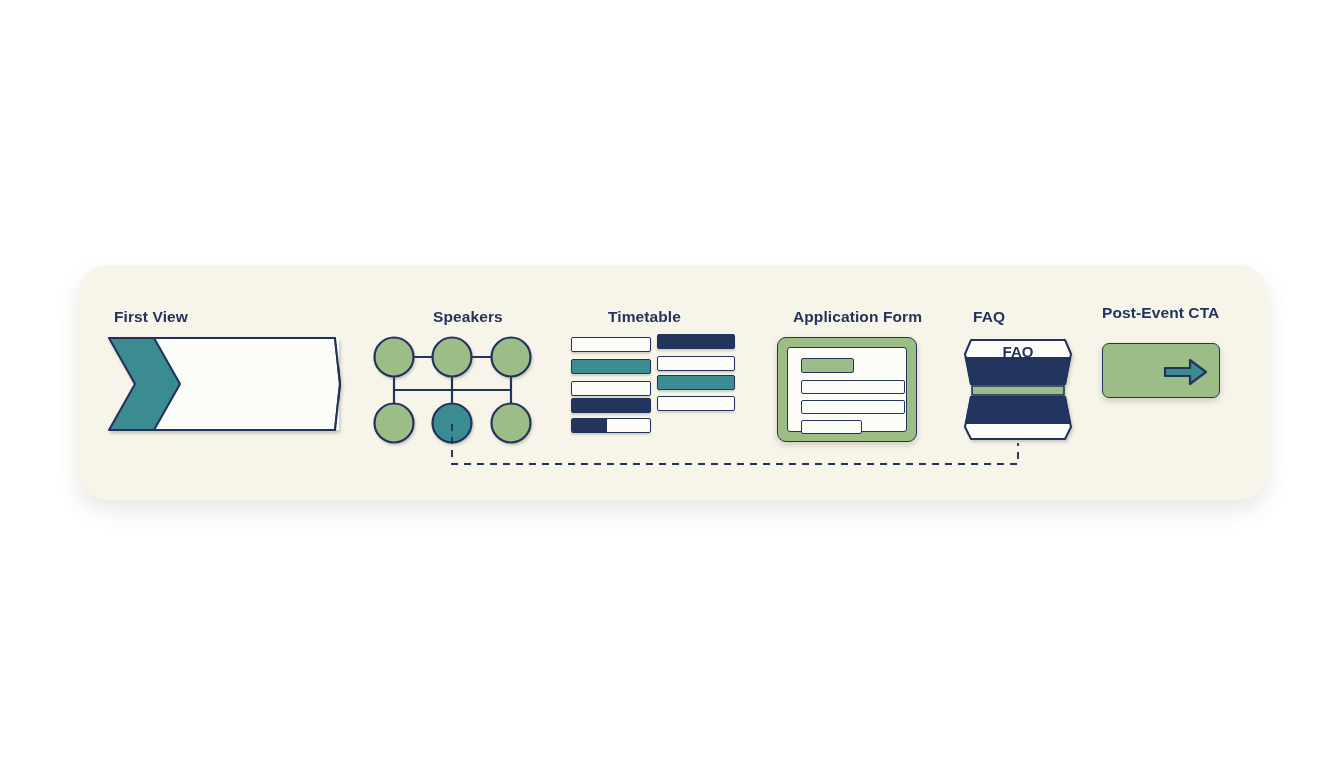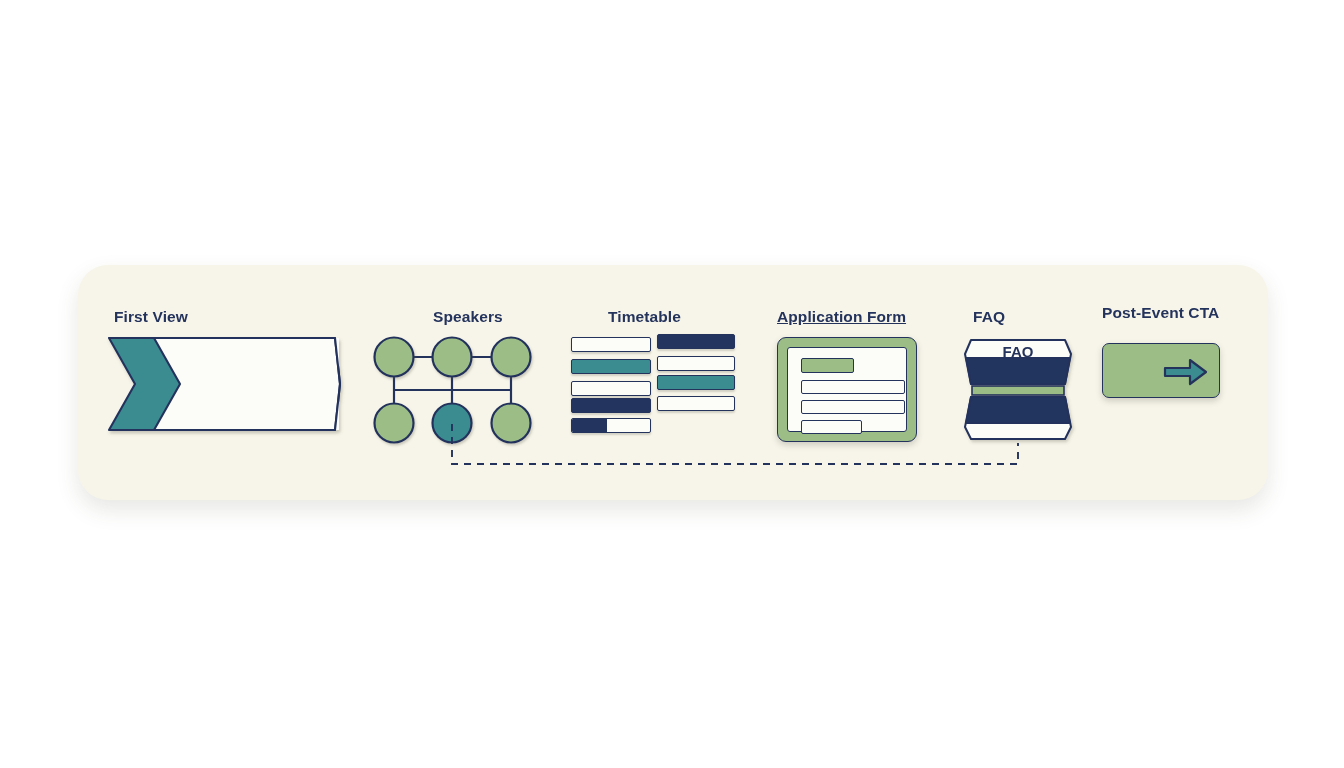--- a/index.html
+++ b/index.html
@@ -140,21 +140,21 @@
       <span class="fill"></span>
     </div>
 
     <div class="ttbar navy" style="left:657px;top:334px;width:78px;height:15px;"></div>
     <div class="ttbar white" style="left:657px;top:356px;width:78px;height:15px;"></div>
     <div class="ttbar teal" style="left:657px;top:375px;width:78px;height:15px;"></div>
     <div class="ttbar white" style="left:657px;top:396px;width:78px;height:15px;"></div>
   </div>
 
   <div class="section">
-    <div class="sec-label" style="left:777px;top:308px;text-decoration:underline;">Application Form</div>
+    <div class="sec-label" style="left:793px;top:308px;">Application Form</div>
     <div class="formcard" style="left:777px;top:337px;width:140px;height:105px;">
       <div class="forminner">
         <div class="field green" style="left:13px;top:10px;width:45%;height:15px;"></div>
         <div class="field" style="left:13px;top:32px;width:88%;height:14px;"></div>
         <div class="field" style="left:13px;top:52px;width:88%;height:14px;"></div>
         <div class="field" style="left:13px;top:72px;width:52%;height:14px;"></div>
       </div>
     </div>
   </div>
 

